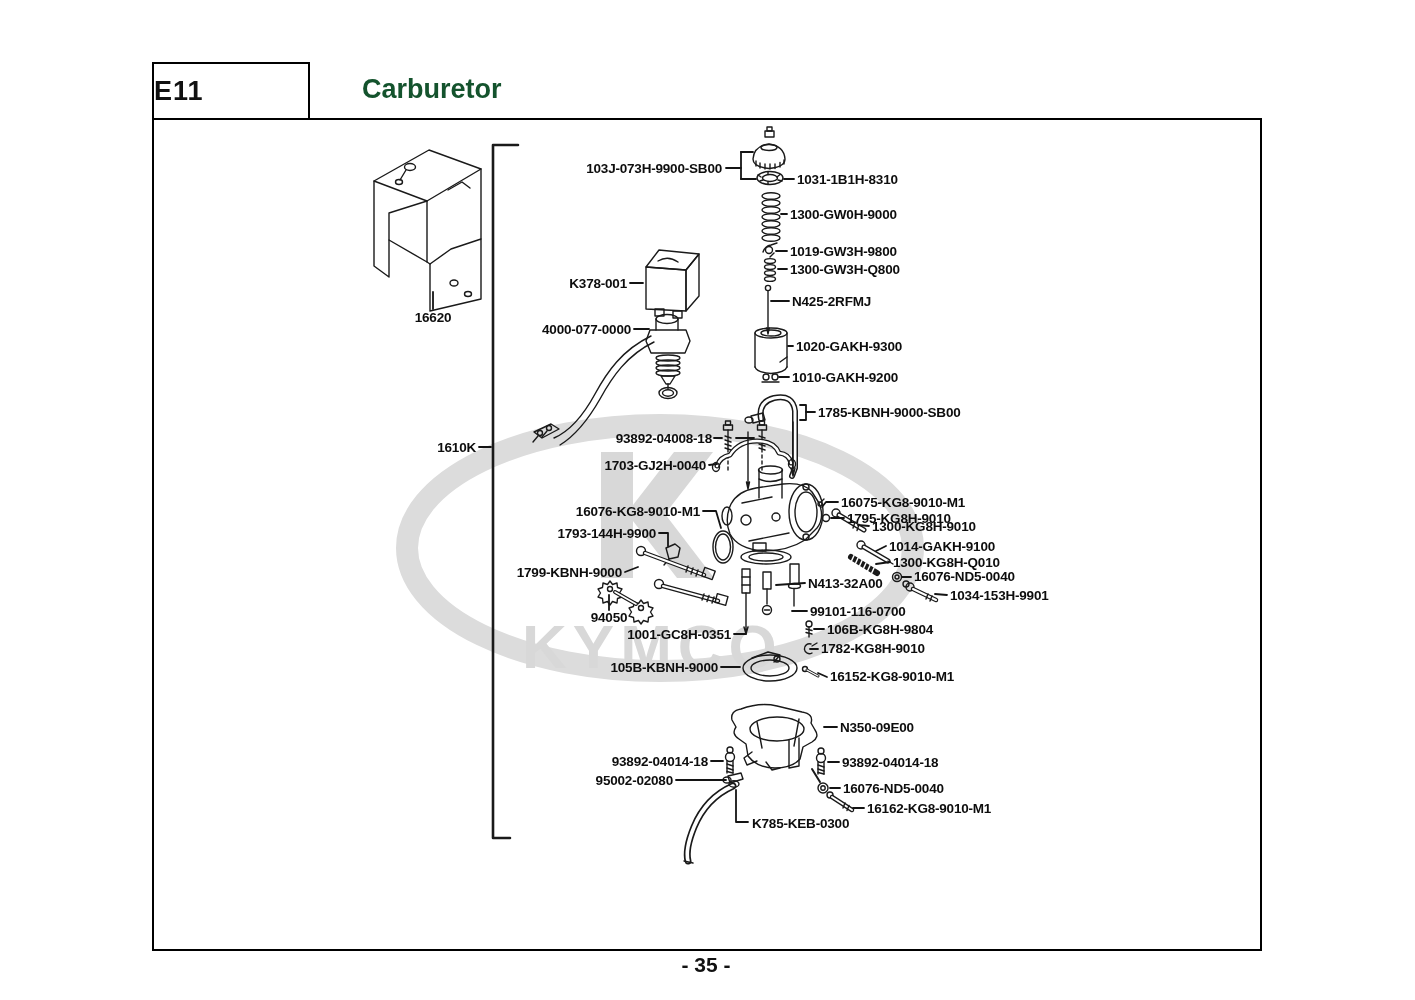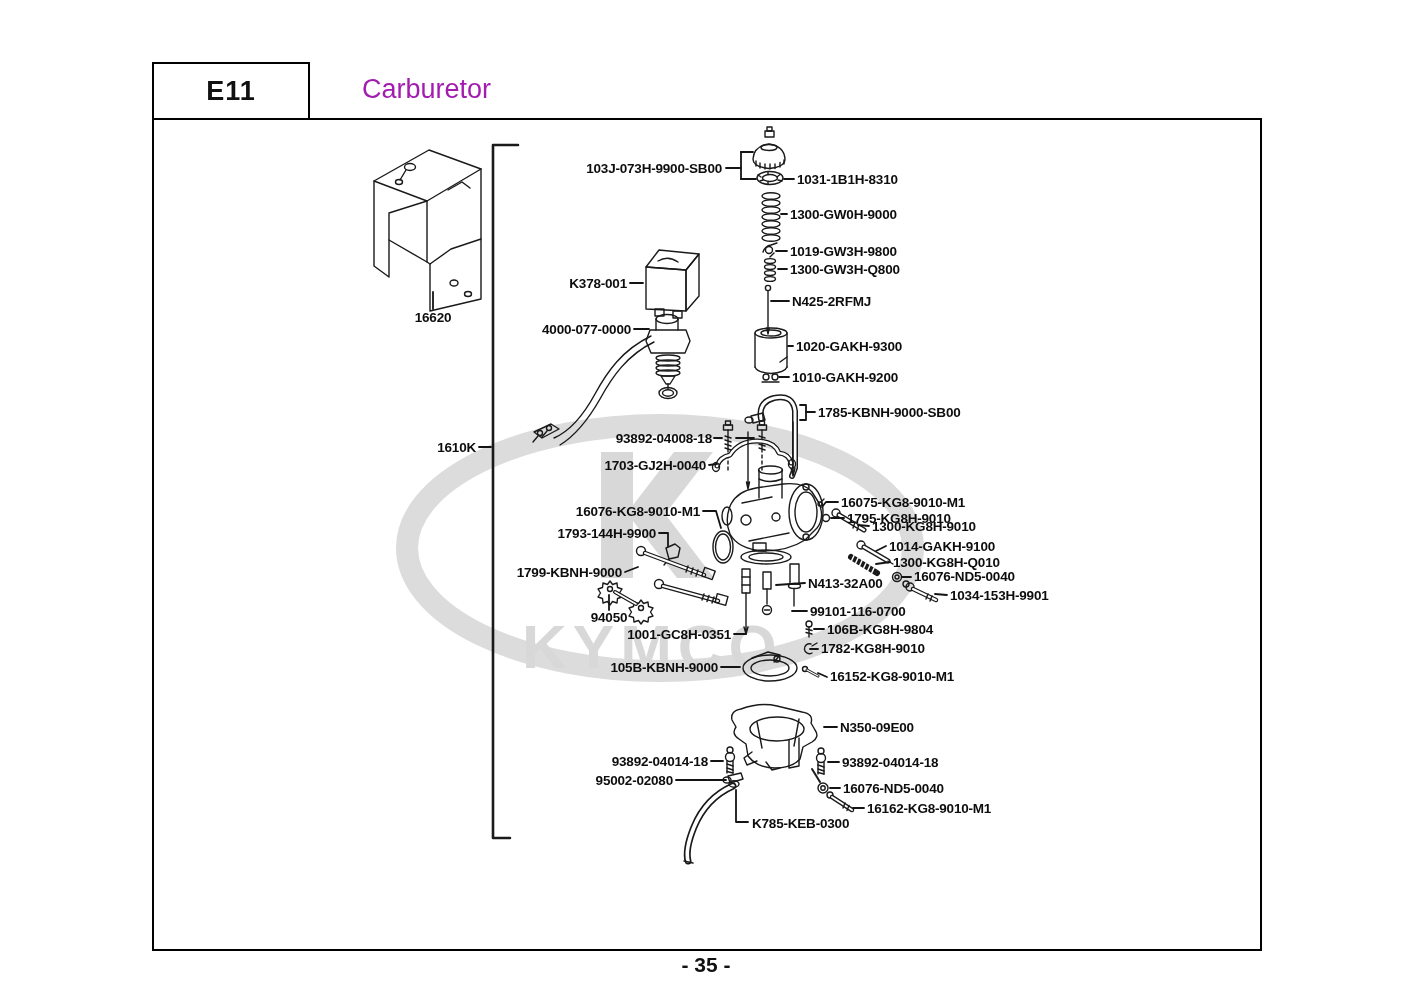--- a/index.html
+++ b/index.html
@@ -1,21 +1,21 @@
 <!DOCTYPE html>
 <html><head>
 <meta charset="utf-8">
 <style>
   html,body{margin:0;padding:0;background:#fff;width:1415px;height:1000px;overflow:hidden;
     font-family:"Liberation Sans",sans-serif;}
   .page{position:absolute;inset:0;width:1415px;height:1000px;background:#fff;}
   .code-box{position:absolute;left:152px;top:62px;width:158px;height:58px;border:2px solid #000;
-    box-sizing:border-box;display:flex;align-items:center;justify-content:center;
+    box-sizing:border-box;display:flex;align-items:center;
     font-size:27px;font-weight:700;letter-spacing:1px;color:#111;}
-  .title{position:absolute;left:362px;top:74px;font-size:27px;font-weight:400;color:#a21caf;}
+  .title{position:absolute;left:362px;top:74px;font-size:27px;font-weight:700;color:#14532d;}
   .content-box{position:absolute;left:152px;top:118px;width:1110px;height:833px;
     border:2px solid #000;box-sizing:border-box;background:#fff;}
   .page-num{position:absolute;left:151px;top:953px;width:1110px;text-align:center;
     font-size:21px;font-weight:700;color:#111;}
   svg.diagram{position:absolute;left:0;top:0;width:1415px;height:1000px;}
   .leader{fill:none;stroke:#141414;stroke-width:1.8px;stroke-linecap:round;stroke-linejoin:round;}
   .part-label{font-family:"Liberation Sans",sans-serif;font-weight:700;font-size:13.5px;
     fill:#0d0d0d;letter-spacing:-0.2px;}
   .wm-text{font-family:"Liberation Sans",sans-serif;font-weight:700;font-size:62px;
     letter-spacing:6px;fill:#d8d8d8;}

